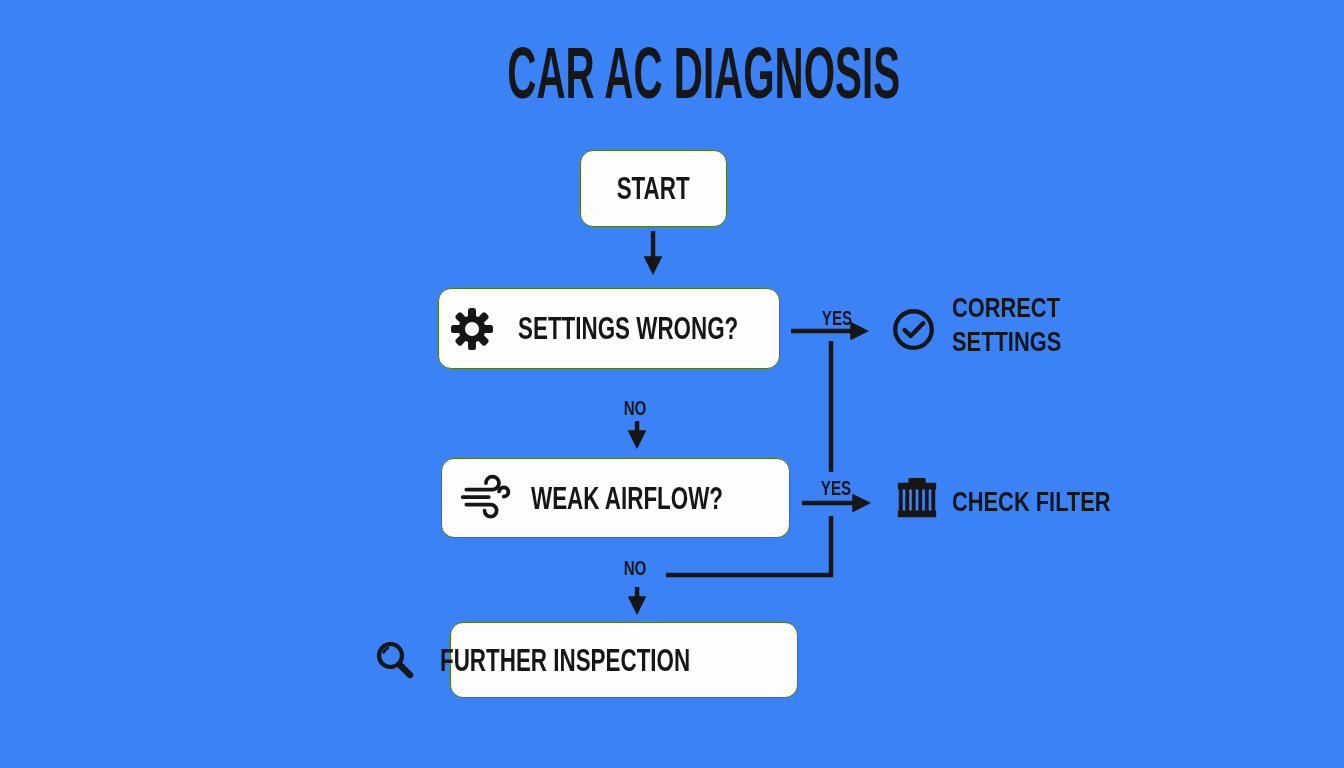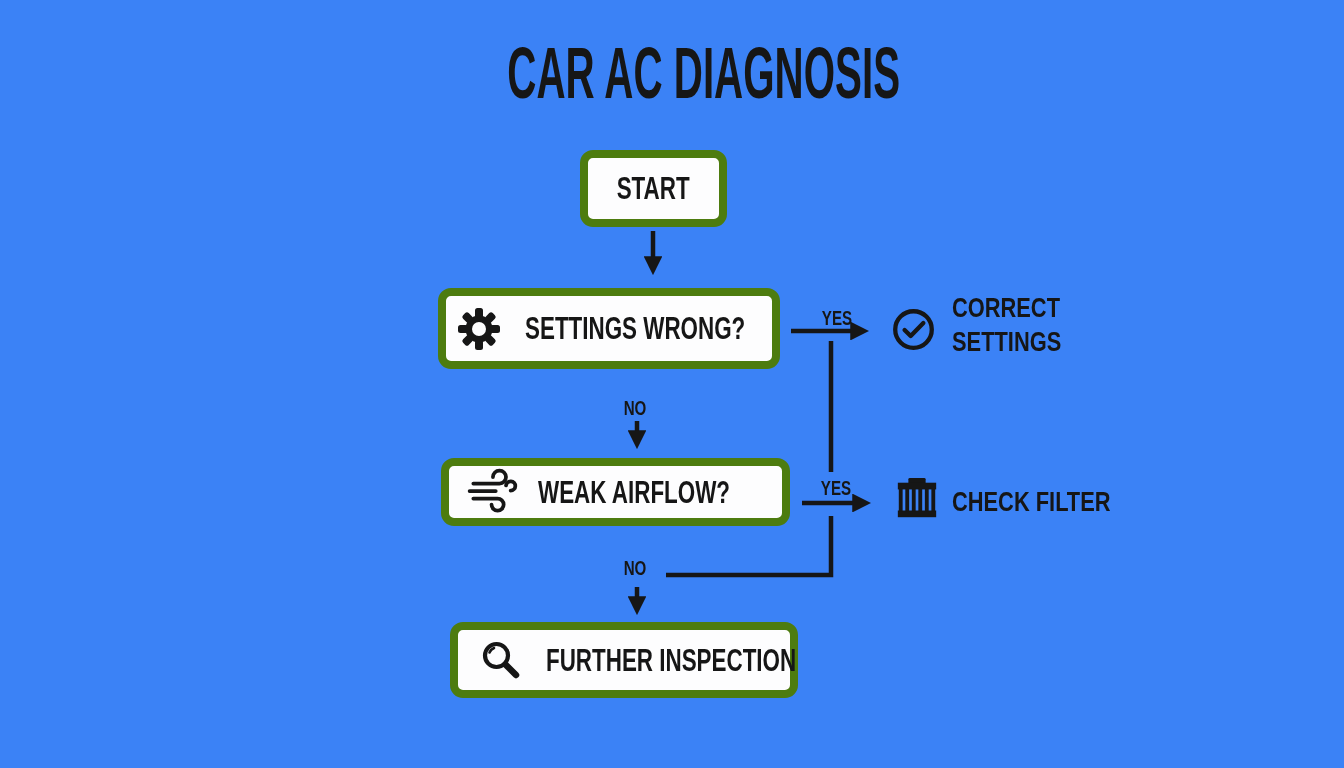--- a/index.html
+++ b/index.html
@@ -24,29 +24,29 @@
   .title-text{
     display:inline-block;
     font-size:72px;font-weight:bold;line-height:1.05;
     letter-spacing:0px;white-space:nowrap;
     transform:scaleX(0.56);transform-origin:center;
     color:#161616;
   }
   .node{
     position:absolute;
     background:#fdfdfe;
-    border:8px solid #4d7c0f;
+    border:1px solid #4d7c0f;
     border-radius:13px;
     box-sizing:border-box;
     display:flex;align-items:center;
   }
   .node-start{left:580px;top:150px;width:147px;height:77px;justify-content:center;}
   .node-settings{left:438px;top:288px;width:342px;height:81px;padding-left:9px;gap:22px;}
-  .node-airflow{left:441px;top:458px;width:349px;height:68px;padding-left:15px;gap:18px;}
-  .node-inspection{left:450px;top:622px;width:348px;height:76px;padding-left:20px;gap:22px;}
+  .node-airflow{left:441px;top:458px;width:349px;height:80px;padding-left:15px;gap:18px;}
+  .node-inspection{left:450px;top:622px;width:348px;height:76px;padding-left:20px;gap:22px;justify-content:flex-end;}
   .node-label{
     font-size:32px;font-weight:bold;white-space:nowrap;
     transform:scaleX(0.70);transform-origin:left center;
     color:#161616;
   }
   .node-start .node-label{transform:scaleX(0.70);transform-origin:center;}
   .edge-label{
     position:absolute;width:60px;text-align:center;
     font-size:21px;font-weight:bold;
     transform:scaleX(0.72);transform-origin:center;

